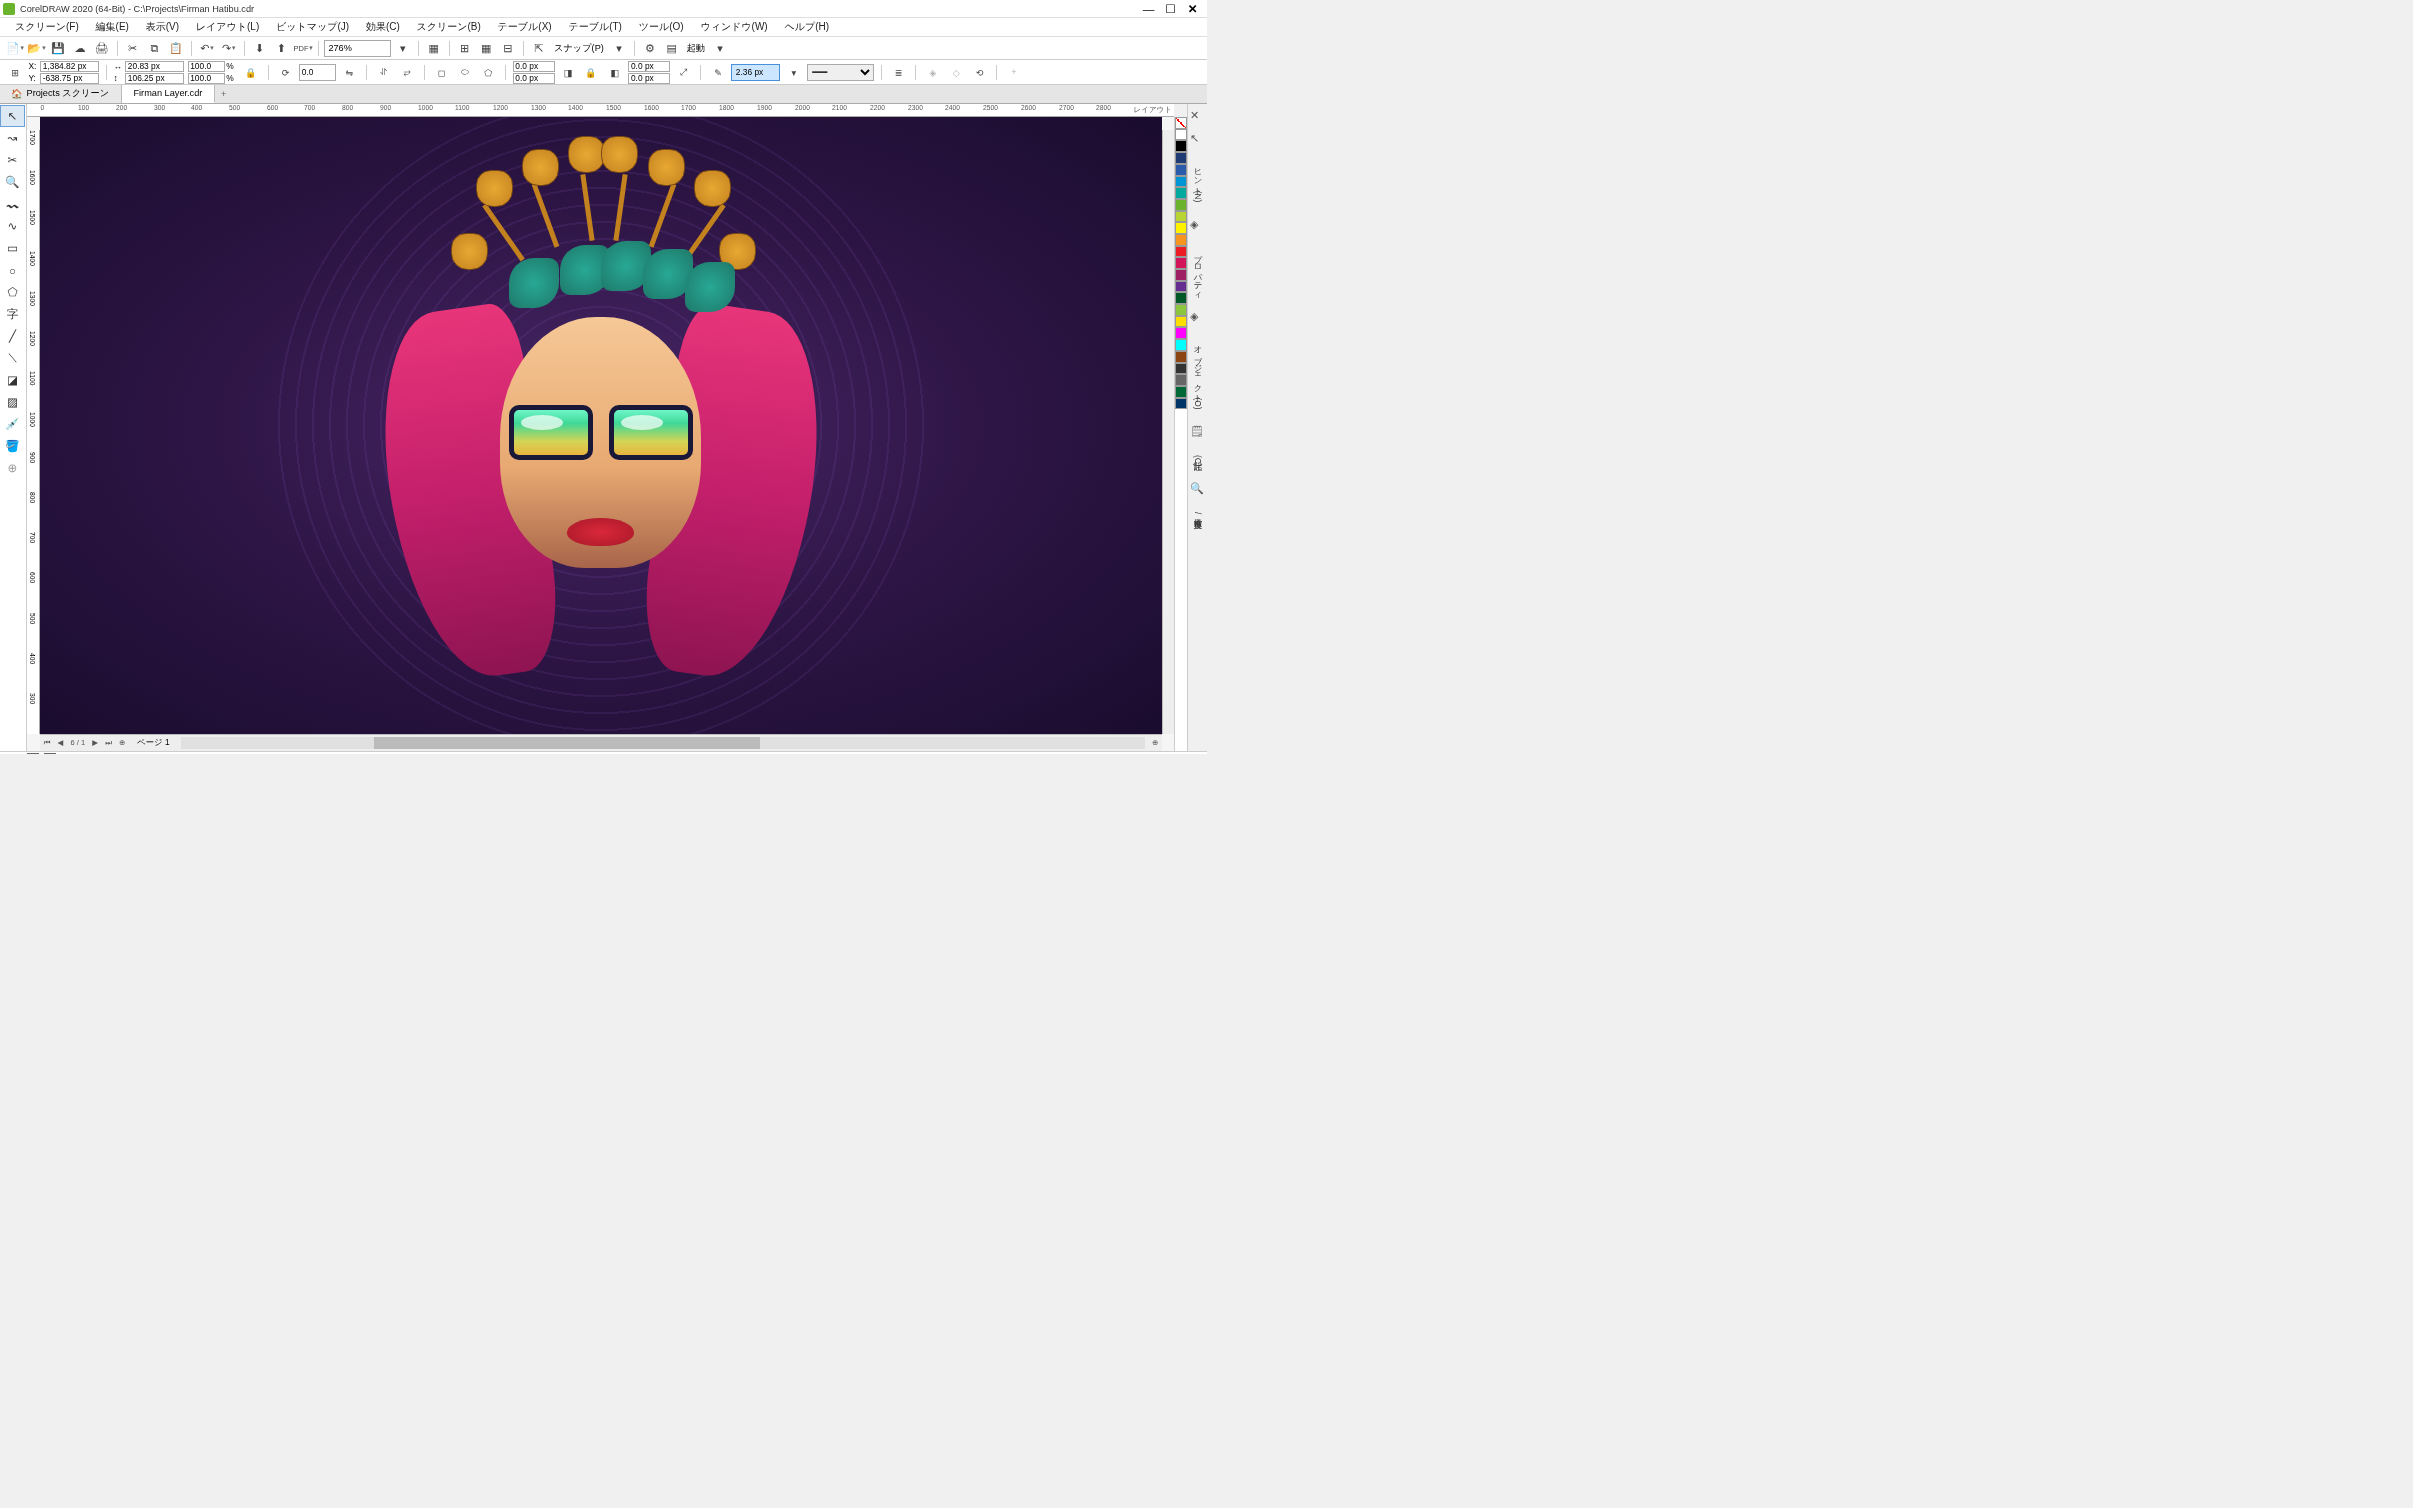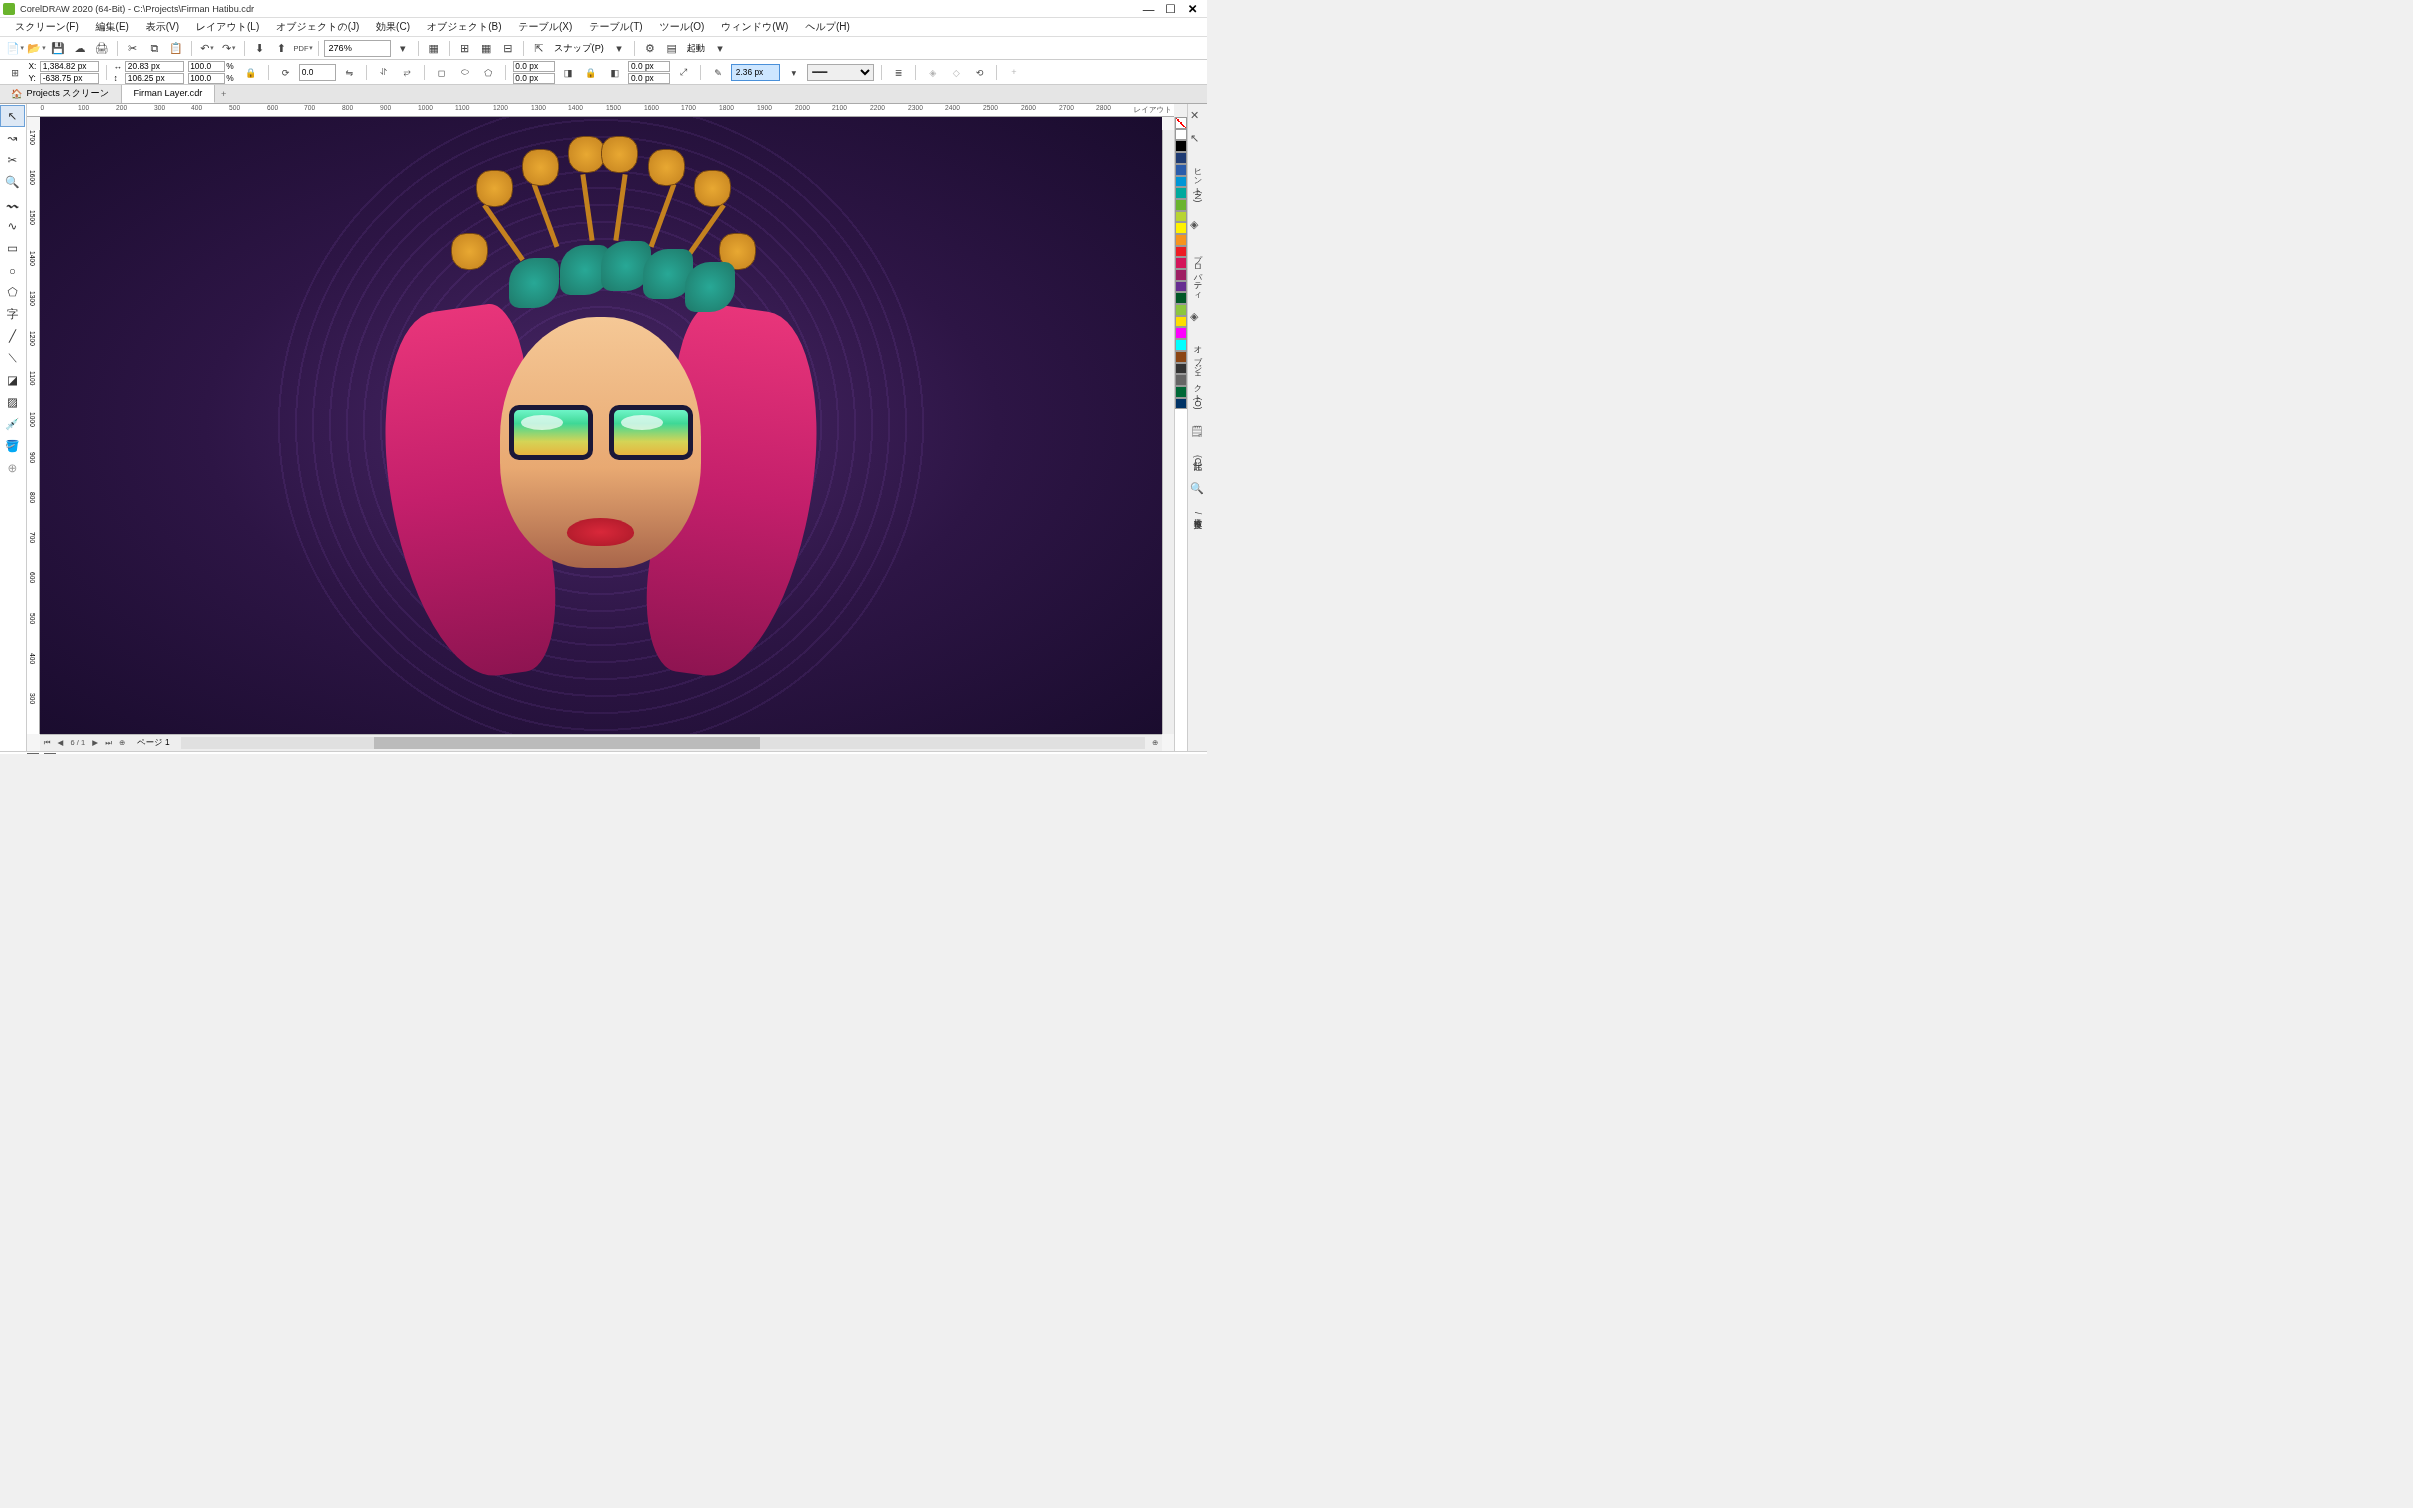--- a/index.html
+++ b/index.html
@@ -98,23 +98,23 @@
   <div class="winbtn">—</div>
   <div class="winbtn">☐</div>
   <div class="winbtn" style="font-weight:bold">✕</div>
 </div>
 
 <div class="menubar">
   <div class="mitem">スクリーン(F)</div>
   <div class="mitem">編集(E)</div>
   <div class="mitem">表示(V)</div>
   <div class="mitem">レイアウト(L)</div>
-  <div class="mitem">オブジェクトの(J)</div>
+  <div class="mitem">ビットマップ(J)</div>
   <div class="mitem">効果(C)</div>
-  <div class="mitem">オブジェクト(B)</div>
+  <div class="mitem">スクリーン(B)</div>
   <div class="mitem">テーブル(X)</div>
   <div class="mitem">テーブル(T)</div>
   <div class="mitem">ツール(O)</div>
   <div class="mitem">ウィンドウ(W)</div>
   <div class="mitem">ヘルプ(H)</div>
 </div>
 
 <div class="toolbar1">
   <div class="tbtn tdrop">📄</div>
   <div class="tbtn tdrop">📂</div>

